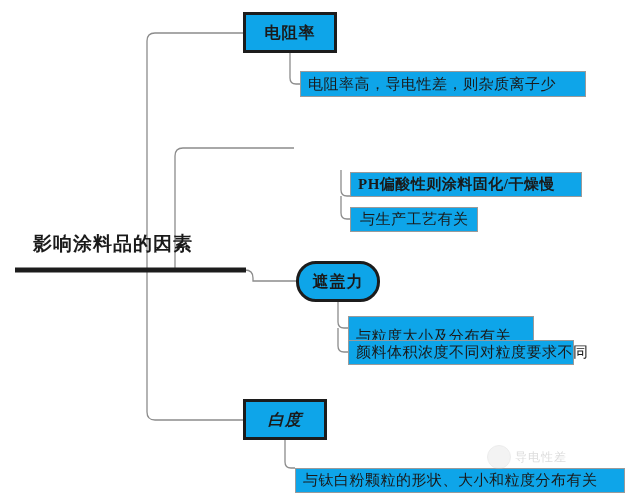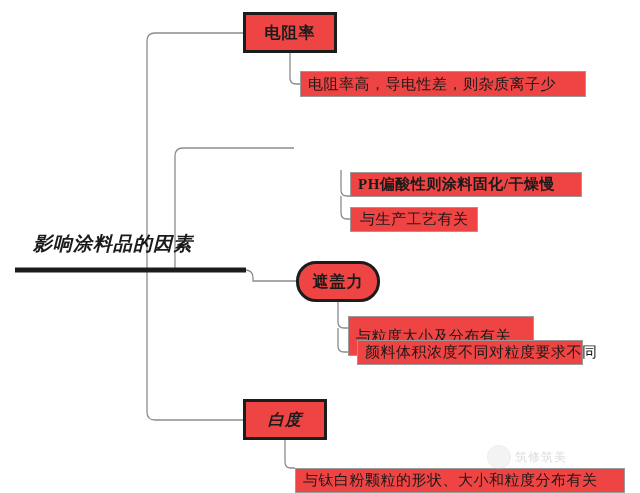--- a/index.html
+++ b/index.html
@@ -1,21 +1,21 @@
 <!DOCTYPE html>
 <html><head>
 <meta charset="utf-8">
 <style>
   html,body{margin:0;padding:0;background:#ffffff;}
   body{width:640px;height:493px;overflow:hidden;
        font-family:"Liberation Serif","DejaVu Serif",serif;color:#1a1a1a;}
   #canvas{position:relative;width:640px;height:493px;}
   svg.wires{position:absolute;left:0;top:0;width:640px;height:493px;}
 
-  .node{position:absolute;box-sizing:border-box;background:#ef4444;
+  .node{position:absolute;box-sizing:border-box;background:#0ea5e9;
         display:flex;align-items:center;justify-content:center;
         white-space:nowrap;line-height:1;}
   .node.main{border:3px solid #1c1c1c;font-size:16px;font-weight:700;
              letter-spacing:1px;}
   .node.leaf{border:1px solid #9a9a9a;font-size:15px;font-weight:400;
              justify-content:flex-start;padding:0 7px;letter-spacing:0.5px;}
   .node.leaf.bold{font-weight:700;}
 
   #root-label{position:absolute;font-size:19px;font-weight:700;
               letter-spacing:1px;white-space:nowrap;}
@@ -51,33 +51,33 @@
 
       <path d="M338,302 L338,322 Q338,328 344,328 L348,328"></path>
       <path d="M338,328 L338,346 Q338,352 344,352 L348,352"></path>
 
       <path d="M285,440 L285,462 Q285,468 291,468 L295,468"></path>
     </g>
 
     <path d="M15,270 L246,270" stroke="#1c1c1c" stroke-width="5" fill="none"></path>
   </svg>
 
-  <div id="root-label" style="left:33px;top:231px;font-style:italic;">影响涂料品的因素</div>
+  <div id="root-label" style="left:33px;top:231px;">影响涂料品的因素</div>
 
   <div class="node main" style="left:243px;top:12px;width:94px;height:41px;">电阻率</div>
   <div class="node leaf" style="left:300px;top:71px;width:286px;height:26px;font-family:Liberation Serif, serif;">电阻率高，导电性差，则杂质离子少</div>
 
   <div class="node leaf bold" style="left:350px;top:172px;width:232px;height:25px;">PH偏酸性则涂料固化/干燥慢</div>
   <div class="node leaf" style="left:350px;top:207px;width:128px;height:25px;padding-left:9px;">与生产工艺有关</div>
 
   <div class="node main" style="left:296px;top:261px;width:84px;height:41px;border-radius:20px;">遮盖力</div>
   <div class="node leaf" style="left:348px;top:316px;width:186px;height:40px;">与粒度大小及分布有关</div>
-  <div class="node leaf" style="left:348px;top:340px;width:226px;height:25px;margin-left:9px;">颜料体积浓度不同对粒度要求不同</div>
+  <div class="node leaf" style="left:348px;top:340px;width:226px;height:25px;">颜料体积浓度不同对粒度要求不同</div>
 
   <div class="node main" style="left:243px;top:399px;width:84px;height:41px;font-style:italic;">白度</div>
   <div class="node leaf" style="left:295px;top:468px;width:330px;height:25px;">与钛白粉颗粒的形状、大小和粒度分布有关</div>
 
   <div id="watermark">
     <span class="wm-dot"></span>
-    <span class="wm-text">筑修筑美</span>
+    <span class="wm-text">导电性差</span>
   </div>
 
 </div>
 
 </body></html>

